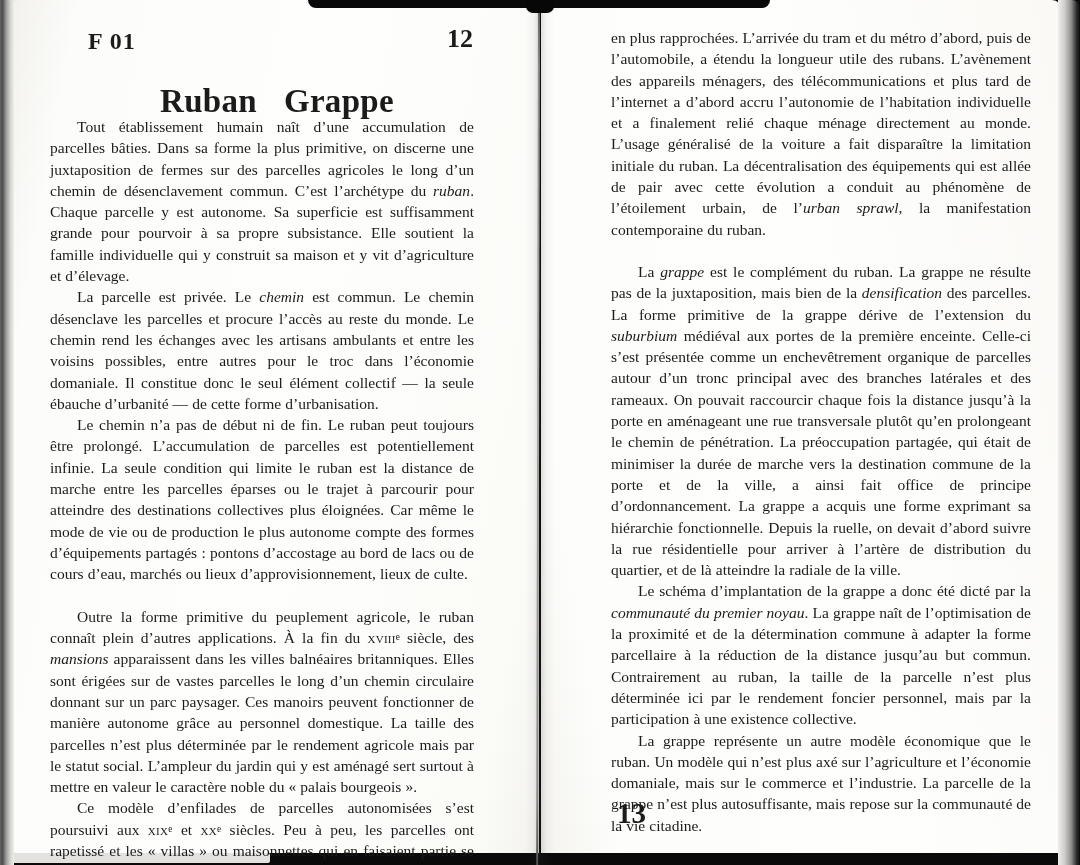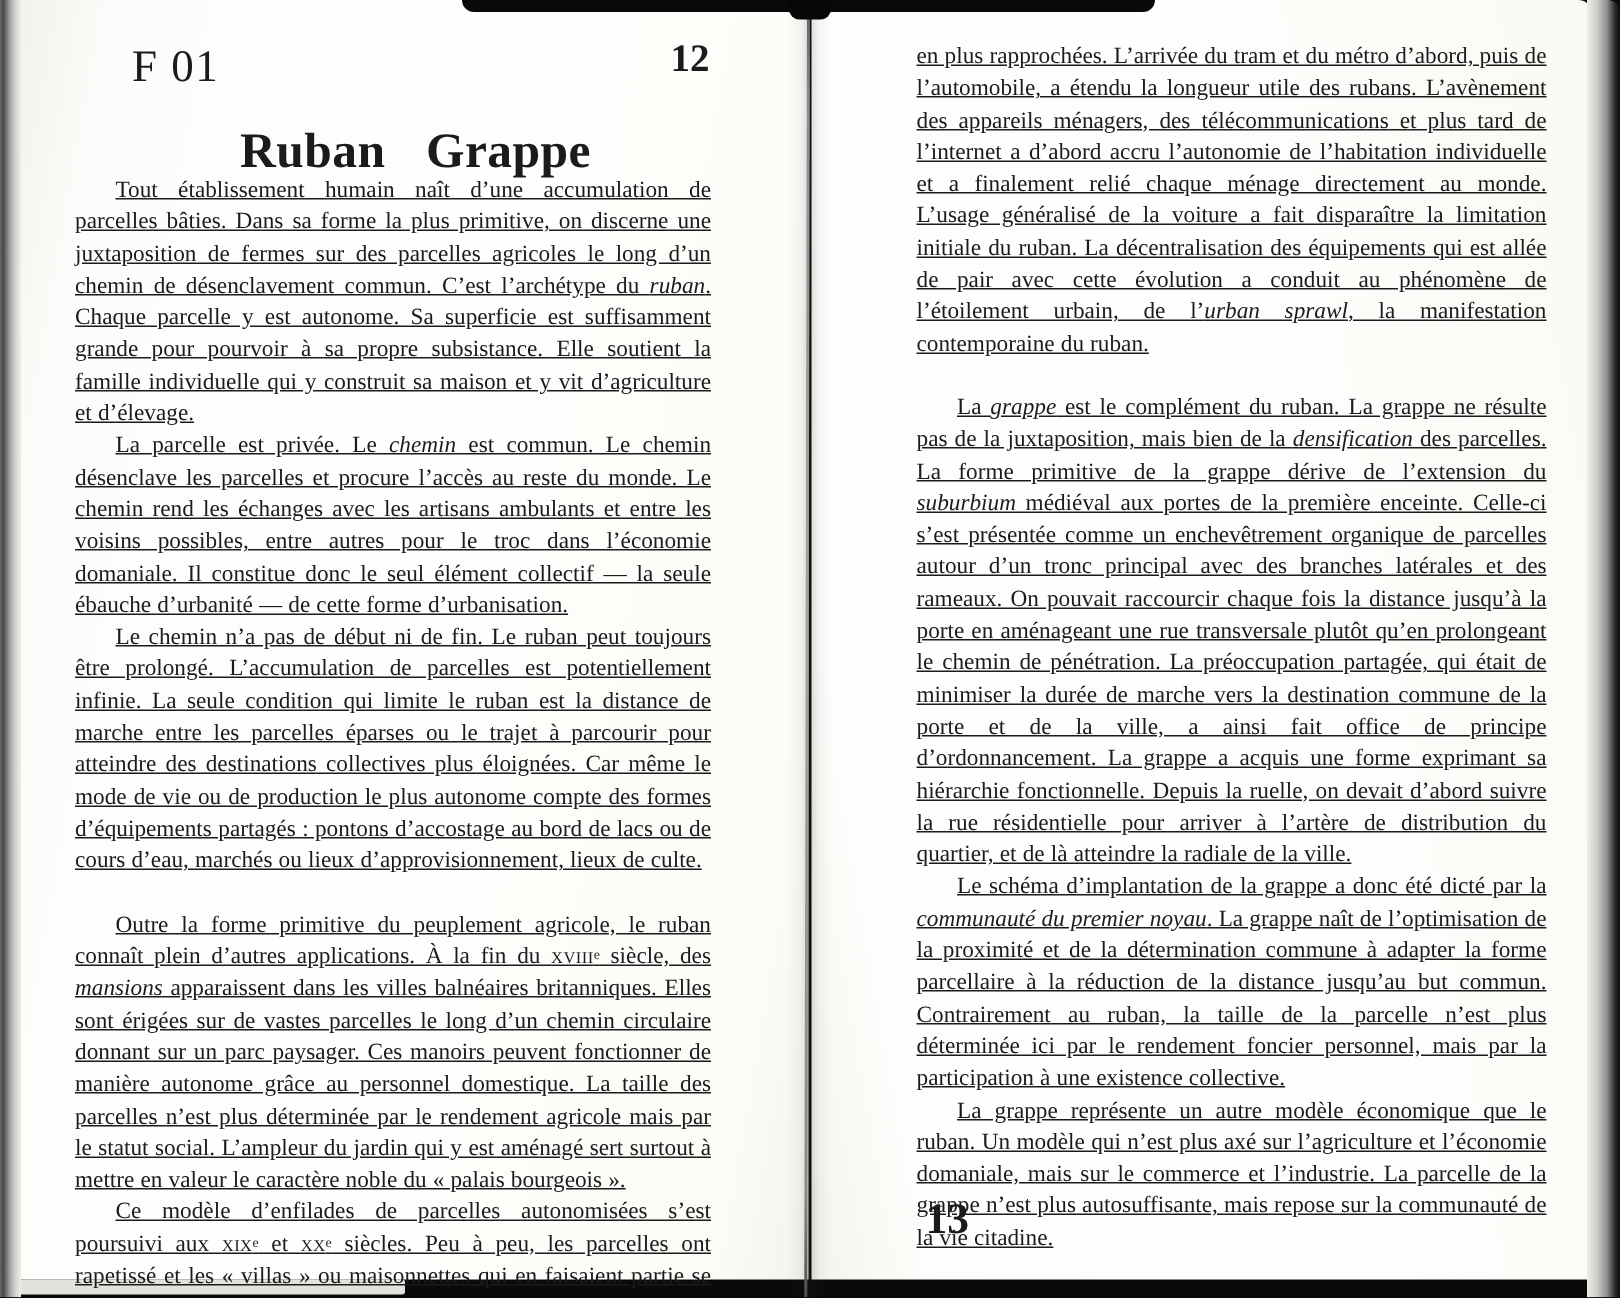--- a/index.html
+++ b/index.html
@@ -42,28 +42,28 @@
   .gutter{
     position:absolute;left:525px;top:0;width:30px;height:865px;z-index:5;pointer-events:none;
     background:linear-gradient(to right,rgba(60,55,50,0) 0%,rgba(60,55,50,0.05) 30%,rgba(50,45,40,0.16) 46%,rgba(40,38,35,0.22) 50%,rgba(50,45,40,0.14) 54%,rgba(60,55,50,0.04) 72%,rgba(60,55,50,0) 100%);
   }
   .gutter-line{
     position:absolute;left:538px;top:0;width:2px;height:865px;z-index:5;
     background:linear-gradient(to bottom,#5f5f5f,#8f8f8f 8%,#a5a4a2 50%,#8a8a8a 92%,#4f4f4f);
     transform:rotate(0.12deg);transform-origin:top center;
   }
   
-  .folio{position:absolute;left:76px;top:28px;font-size:30px;font-weight:normal;letter-spacing:1px;}
+  .folio{position:absolute;left:76px;top:28px;font-size:24px;font-weight:bold;letter-spacing:1px;}
   .pagenum-left{position:absolute;right:66px;top:24px;font-size:26px;font-weight:bold;text-align:center;}
   .title{position:absolute;left:38px;top:68px;width:424px;margin:15px;text-align:center;
     font-size:33px;font-weight:bold;letter-spacing:0.3px;white-space:nowrap;}
   .title .tw + .tw{margin-left:27px;}
   
   .body{position:absolute;text-align:justify;font-size:15.5px;line-height:21.3px;
-    hyphens:auto;-webkit-hyphens:auto;word-spacing:0.2px;text-decoration:underline;}
+    hyphens:auto;-webkit-hyphens:auto;word-spacing:0.2px;}
   .body-left{left:38px;top:116px;width:424px;}
   .body-right{left:70px;top:27px;width:420px;}
   .para{margin:0;}
   .para.indent{text-indent:27px;}
   .para.gap{margin-top:21px;}
   .it{font-style:italic;}
   .sc{font-variant:small-caps;letter-spacing:0.3px;margin-top:30px;}
   .sup{font-size:0.6em;vertical-align:0.35em;}
   
   .pagenum-right{position:absolute;left:76px;top:797px;font-size:29px;font-weight:bold;}

